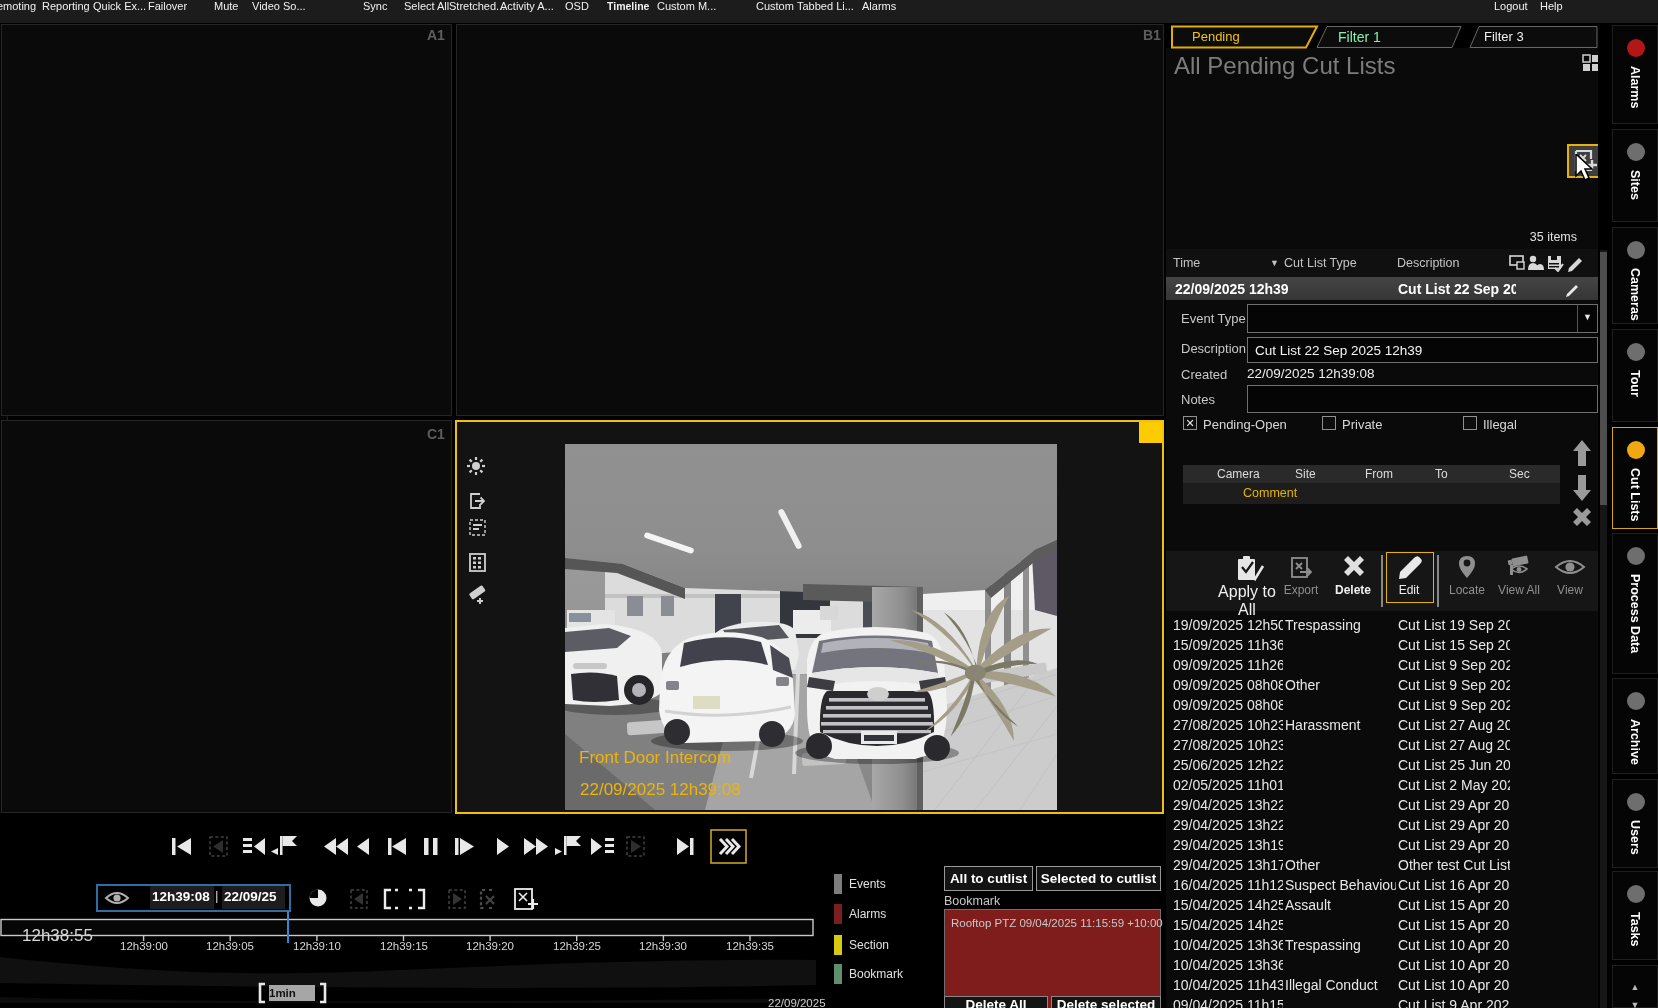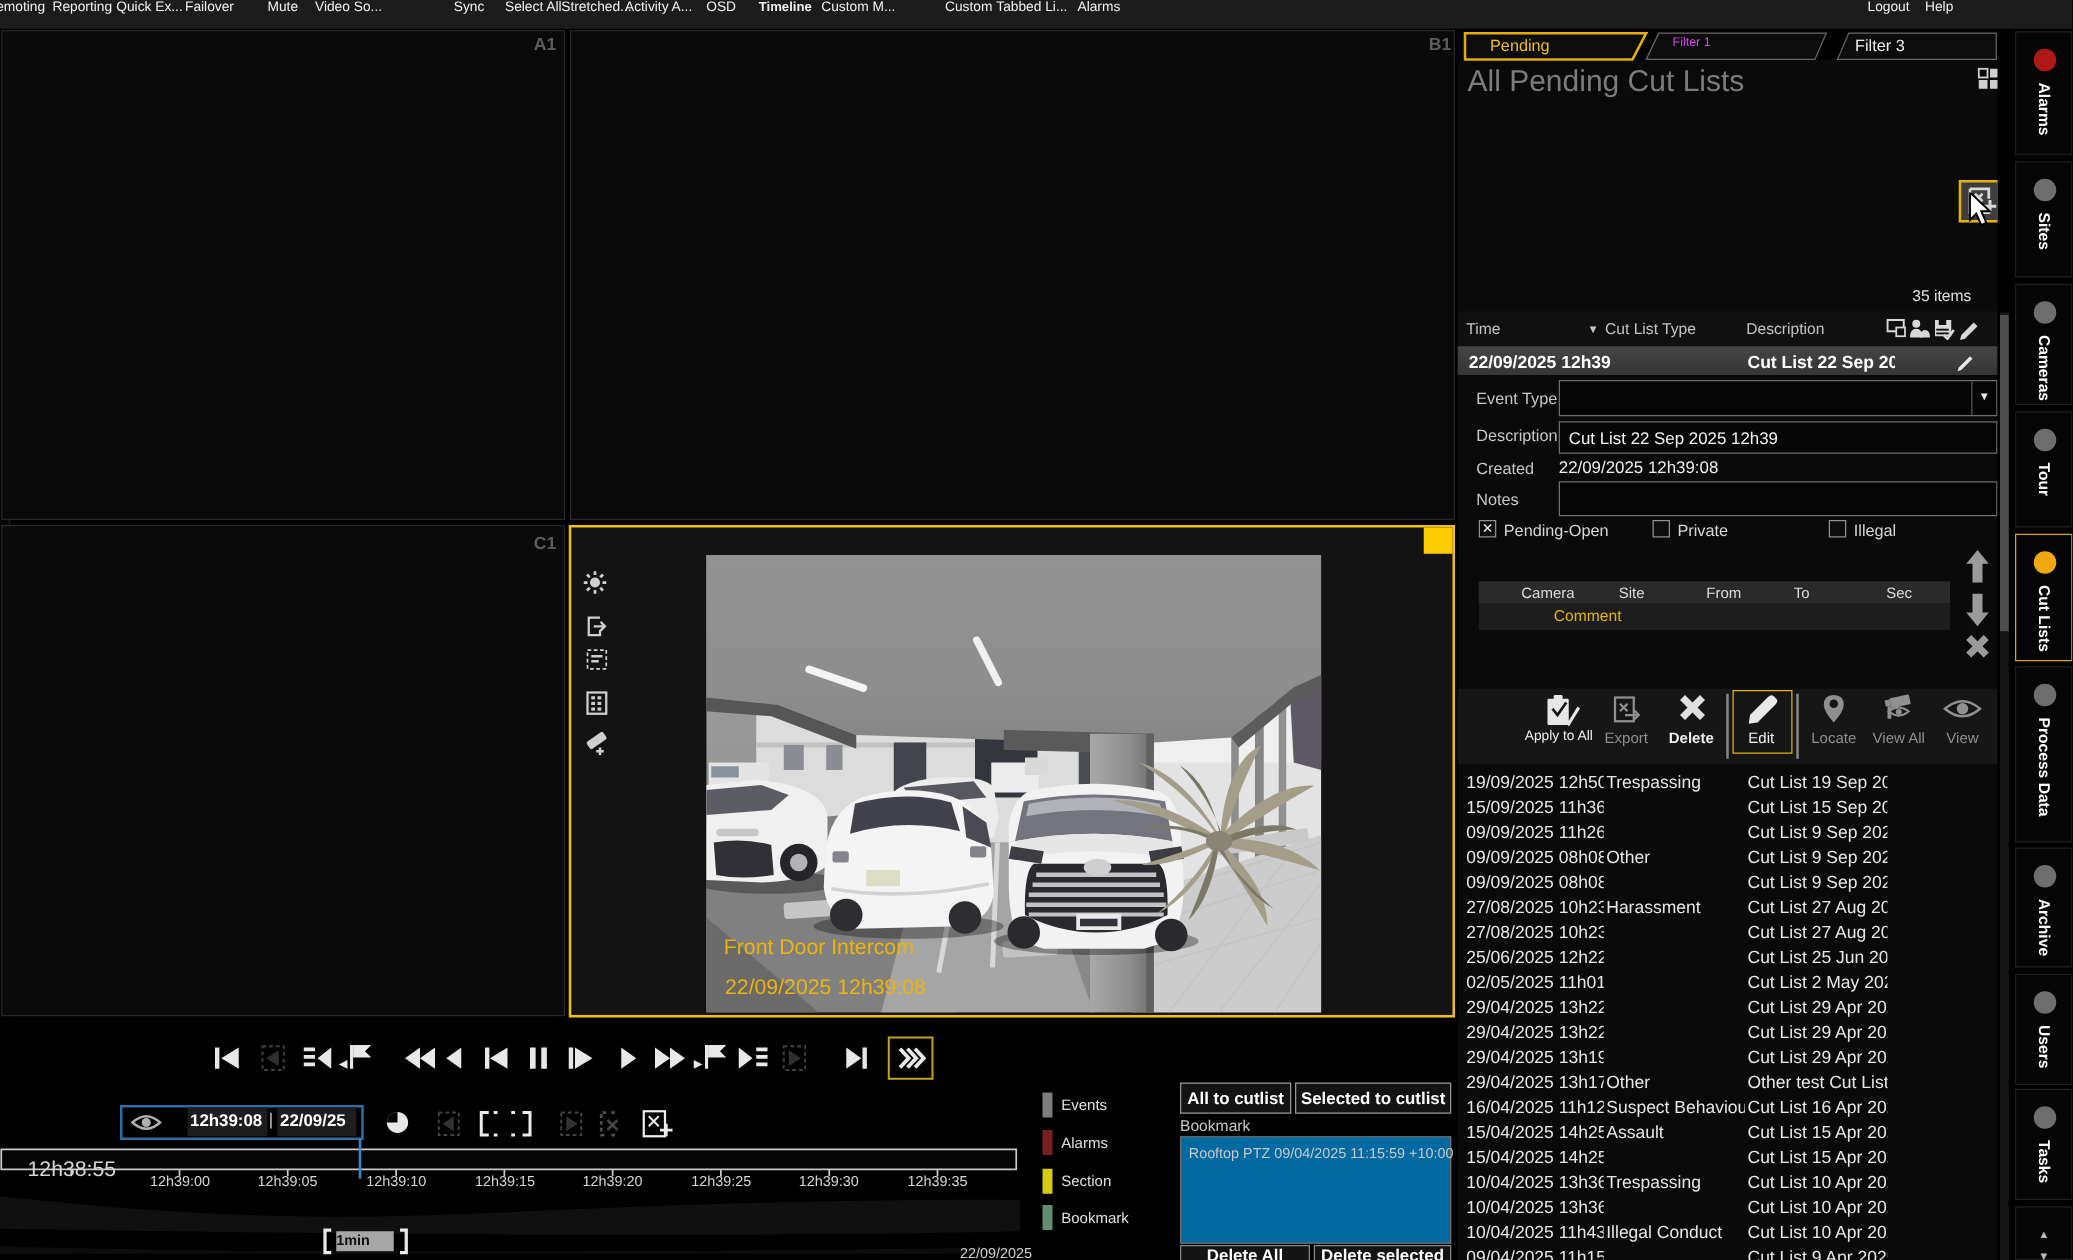--- a/index.html
+++ b/index.html
@@ -373,36 +373,36 @@
   <div class="abs" style="left:834px;top:89px;width:8px;height:20px;background:#7a1f1f"></div>
   <span class="abs" style="left:849px;top:92px;font-size:12px;color:#e0e0e0">Alarms</span>
   <div class="abs" style="left:834px;top:120px;width:8px;height:20px;background:#d6ca12"></div>
   <span class="abs" style="left:849px;top:123px;font-size:12px;color:#e0e0e0">Section</span>
   <div class="abs" style="left:834px;top:149px;width:8px;height:20px;background:#5f8f6d"></div>
   <span class="abs" style="left:849px;top:152px;font-size:12px;color:#e0e0e0">Bookmark</span>
 
   <div class="abs" style="left:944px;top:51px;width:89px;height:25px;border:1px solid #989898;background:#131313;text-align:center;line-height:23px;font-size:13.5px;font-weight:bold;color:#fff">All to cutlist</div>
   <div class="abs" style="left:1036px;top:51px;width:125px;height:25px;border:1px solid #989898;background:#131313;text-align:center;line-height:23px;font-size:13.5px;font-weight:bold;color:#fff">Selected to cutlist</div>
   <span class="abs" style="left:944px;top:79px;font-size:12.5px;color:#c8c8c8">Bookmark</span>
-  <div class="abs" style="left:944px;top:94px;width:217px;height:86px;border:1px solid #6f6f6f;background:#0369a1">
+  <div class="abs" style="left:944px;top:94px;width:217px;height:100px;border:1px solid #6f6f6f;background:#7f1d1d">
     <span class="abs" style="left:6px;top:7px;font-size:11.5px;color:#c8c8c8;white-space:nowrap">Rooftop PTZ 09/04/2025 11:15:59 +10:00</span>
   </div>
   <div class="abs" style="left:944px;top:181px;width:104px;height:20px;border:1px solid #888;background:#141414;text-align:center;font-size:13.5px;font-weight:bold;color:#fff">Delete All</div>
   <div class="abs" style="left:1051px;top:181px;width:110px;height:20px;border:1px solid #888;background:#141414;text-align:center;font-size:13.5px;font-weight:bold;color:#fff">Delete selected</div>
 </div>
 
 <div class="abs" id="rightpanel" style="left:1166px;top:24px;width:432px;height:984px;background:#000;overflow:hidden">
   <div class="abs" style="left:0;top:24px;width:432px;height:960px;background:#0a0a0a"></div>
   <svg class="abs" style="left:0;top:0" width="432" height="25">
     <polygon points="6,23.5 6,2.5 151,2.5 140,23.5" fill="#0c0c0c" stroke="#e3ae00" stroke-width="2"></polygon>
     <polygon points="151,23.5 161,2.5 295,2.5 286,23.5" fill="#0c0c0c" stroke="#686868" stroke-width="1"></polygon>
     <polygon points="304,23.5 313,2.5 431,2.5 431,23.5" fill="#0c0c0c" stroke="#686868" stroke-width="1"></polygon>
   </svg>
   <span class="abs" style="left:26px;top:5px;font-size:13px;color:#f2c20a">Pending</span>
-  <span class="abs" style="left:172px;top:5px;font-size:10px;color:#d946ef">Filter 1</span>
+  <span class="abs" style="left:172px;top:5px;font-size:14px;color:#86efac">Filter 1</span>
   <span class="abs" style="left:318px;top:5px;font-size:13px;color:#f0f0f0">Filter 3</span>
   <div class="abs" style="left:8px;top:28px;font-size:24px;color:#7c7c7c">All Pending Cut Lists</div>
   <svg class="abs" style="left:416px;top:30px" width="18" height="18" viewBox="0 0 18 18">
     <rect x="1" y="1" width="7" height="7" fill="none" stroke="#cfcfcf" stroke-width="1.5"></rect>
     <rect x="10" y="1" width="7" height="7" fill="#cfcfcf"></rect>
     <rect x="10" y="10" width="7" height="7" fill="#cfcfcf"></rect>
     <rect x="1" y="10" width="7" height="7" fill="#cfcfcf"></rect>
   </svg>
   <div class="abs" style="left:401px;top:120px;width:33px;height:34px;background:#3e3e3e;border:2px solid #e7b109">
     <svg width="29" height="30" viewBox="0 0 29 30">
@@ -507,21 +507,21 @@
       <rect x="342" y="7" width="4" height="5" transform="rotate(-12 344 9)"></rect>
       <path d="M345 16 Q353 10 361 16 Q353 23 345 16 Z" fill="none" stroke="#8f8f8f" stroke-width="1.6"></path>
       <circle cx="353" cy="16.5" r="2.4"></circle>
       <rect x="344" y="12" width="3" height="10"></rect>
     </g>
     <g>
       <path d="M390 14 Q404 2 418 14 Q404 26 390 14 Z" fill="none" stroke="#8f8f8f" stroke-width="2"></path>
       <circle cx="404" cy="14" r="4.6" fill="#8f8f8f"></circle>
     </g>
   </svg>
-  <span class="abs" style="left:45px;top:559px;width:72px;text-align:center;font-size:11px;color:#f0f0f0">Apply to All</span>
+  <span class="abs" style="left:45px;top:559px;width:72px;text-align:center;font-size:16px;color:#f0f0f0">Apply to All</span>
   <span class="abs" style="left:105px;top:559px;width:60px;text-align:center;font-size:12px;color:#8f8f8f">Export</span>
   <span class="abs" style="left:157px;top:559px;width:60px;text-align:center;font-size:12px;color:#f0f0f0;font-weight:bold">Delete</span>
   <span class="abs" style="left:213px;top:559px;width:60px;text-align:center;font-size:12px;color:#f0f0f0">Edit</span>
   <span class="abs" style="left:271px;top:559px;width:60px;text-align:center;font-size:12px;color:#8f8f8f">Locate</span>
   <span class="abs" style="left:323px;top:559px;width:60px;text-align:center;font-size:12px;color:#8f8f8f">View All</span>
   <span class="abs" style="left:374px;top:559px;width:60px;text-align:center;font-size:12px;color:#8f8f8f">View</span>
 
   <div id="cutrows" class="abs" style="left:0;top:591px;width:432px;height:393px;overflow:hidden">
     <div class="row" style="top:0">
           <span class="rc" style="left:7px;width:110px">19/09/2025 12h50</span>

